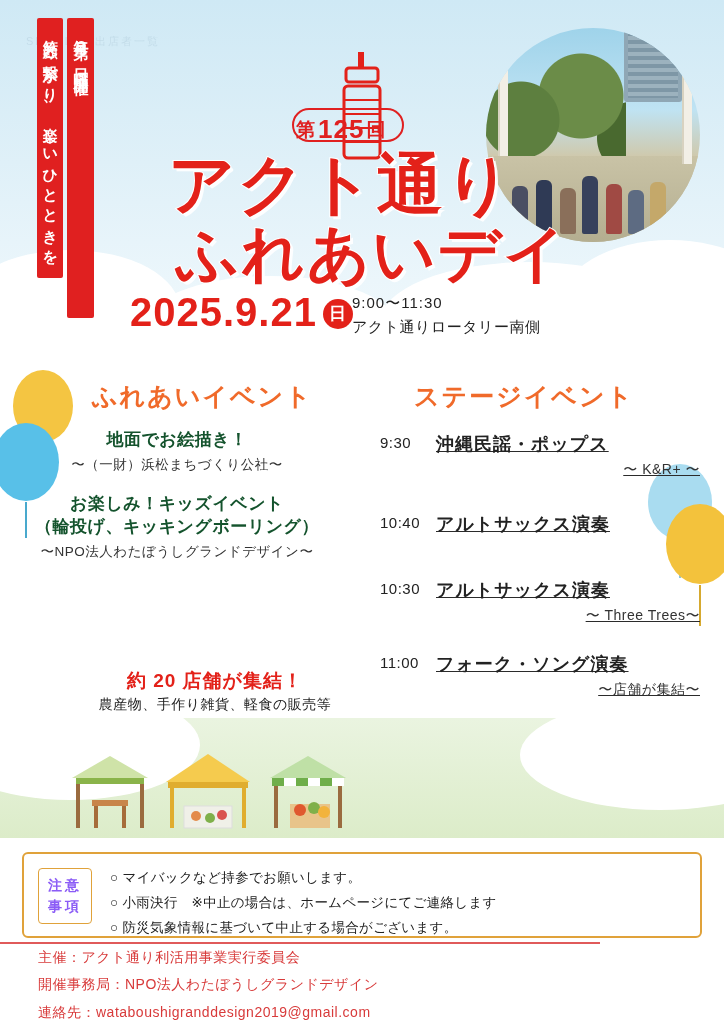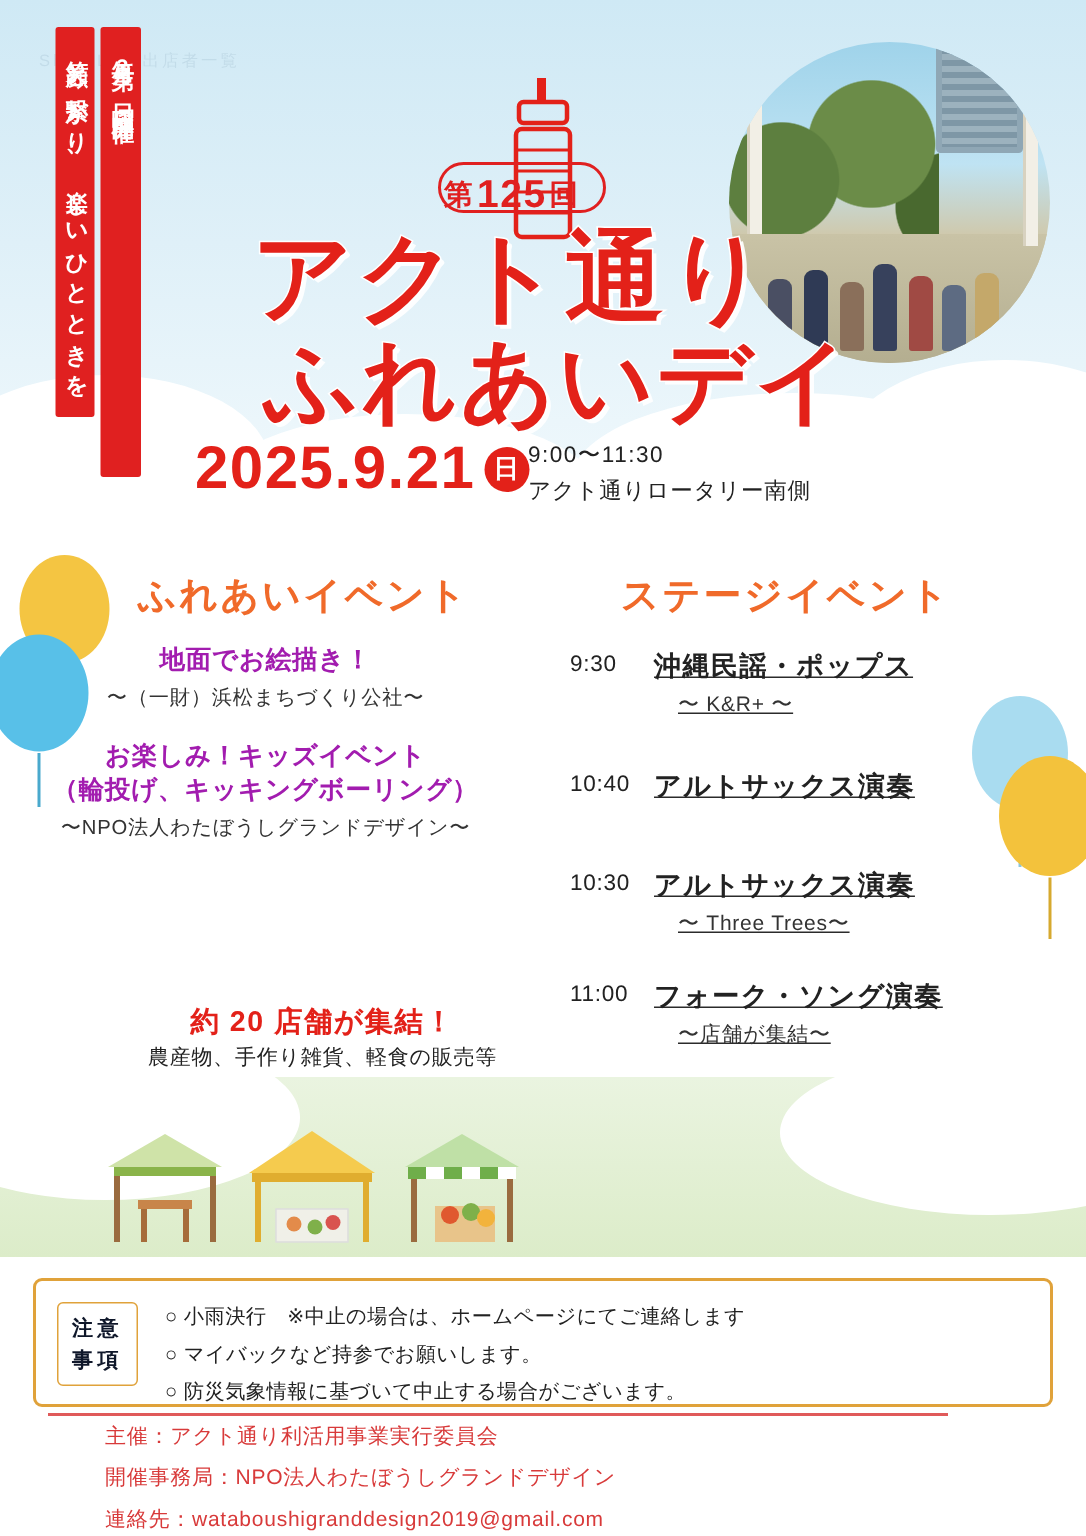--- a/index.html
+++ b/index.html
@@ -153,38 +153,39 @@
     position: absolute; color: #f06a2a; font-weight: bold; font-size: 25px;
     letter-spacing: 2px;
   }
   .sec-head.left { left: 92px; top: 380px; }
   .sec-head.right { left: 414px; top: 380px; }
 
   
   .ev {
     position: absolute; width: 330px; text-align: center;
   }
-  .ev .t { font-weight: bold; font-size: 17px; color: #a21caf; letter-spacing: .5px; }
+  .ev .t { font-weight: bold; font-size: 17px; color: #14532d; letter-spacing: .5px; }
   .ev .s { font-size: 13.5px; color: #333; margin-top: 5px; letter-spacing: .5px; }
   .ev1 { left: 12px; top: 428px; }
   .ev2 { left: 12px; top: 492px; }
 
   
   .stage-row { position: absolute; left: 380px; width: 320px; text-decoration: underline; }
   .stage-row .time {
     position: absolute; left: 0; top: 2px; font-size: 15px; color: #222;
     font-weight: 500; letter-spacing: .5px;
   }
   .stage-row .name {
     margin-left: 56px; font-weight: bold; font-size: 18px; color: #222;
     letter-spacing: 1px;
   }
   .stage-row .sub {
-    margin-left: 72px; font-size: 14px; color: #333; margin-top: 5px;
+    margin-left: 56px; font-size: 14px; color: #333; margin-top: 5px;
     letter-spacing: .5px;
+    text-align: right;
   }
 
   
   .shops-title {
     position: absolute; left: 90px; top: 668px; width: 250px; text-align:center;
     color: #e32119; font-weight: bold; font-size: 19px; letter-spacing: 1px;
   }
   .shops-sub {
     position: absolute; left: 60px; top: 696px; width: 310px; text-align:center;
     font-size: 14px; color: #222; letter-spacing: .5px;
@@ -193,35 +194,34 @@
 
   
   .notes {
     position: absolute; left: 22px; top: 852px; width: 680px; height: 86px;
     border: 2px solid #e0a23a; border-radius: 6px;
     background: rgba(255,255,255,.85);
   }
   .notes .tag {
     position: absolute; left: 14px; top: 14px; width: 54px; height: 56px;
     border: 1.5px solid #e0a23a; border-radius: 4px;
-    color: #0f172a; font-weight: bold; font-size: 14px;
+    color: #8b5cf6; font-weight: bold; font-size: 14px;
     display: flex; flex-direction: column; align-items: center; justify-content: center;
     letter-spacing: 3px; line-height: 1.5;
   }
   .notes ul { margin: 0; padding: 12px 0 0 86px; list-style: none; }
   .notes li {
     font-size: 13.5px; color: #222; line-height: 1.85; letter-spacing: .3px;
   }
   .notes li::before { content: "○ "; color: #222; }
 
   
   .footer {
     position: absolute; left: 0; bottom: 0; width: 600px; height: 82px;
     border-top: 2px solid #e05a5a;
-    margin-left: 32px;
   }
   .footer div {
     color: #d83a3a; font-size: 14px; letter-spacing: .5px;
     padding-left: 38px; line-height: 1.95;
   }
 </style>
 </head>
 <body>
 
 <div class="bg-top"></div>
@@ -369,22 +369,22 @@
   <circle cx="252" cy="60" r="6" fill="#7fb04a"></circle>
   <circle cx="262" cy="64" r="6" fill="#f2b33c"></circle>
 </svg>
 
 <div class="notes">
   <div class="tag">
     <span>注意</span>
     <span>事項</span>
   </div>
   <ul>
+    <li>マイバックなど持参でお願いします。</li>
     <li>小雨決行　※中止の場合は、ホームページにてご連絡します</li>
-    <li>マイバックなど持参でお願いします。</li>
     <li>防災気象情報に基づいて中止する場合がございます。</li>
   </ul>
 </div>
 
 <div class="footer">
   <div>主催：アクト通り利活用事業実行委員会</div>
   <div>開催事務局：NPO法人わたぼうしグランドデザイン</div>
   <div>連絡先：wataboushigranddesign2019@gmail.com</div>
 </div>
 

